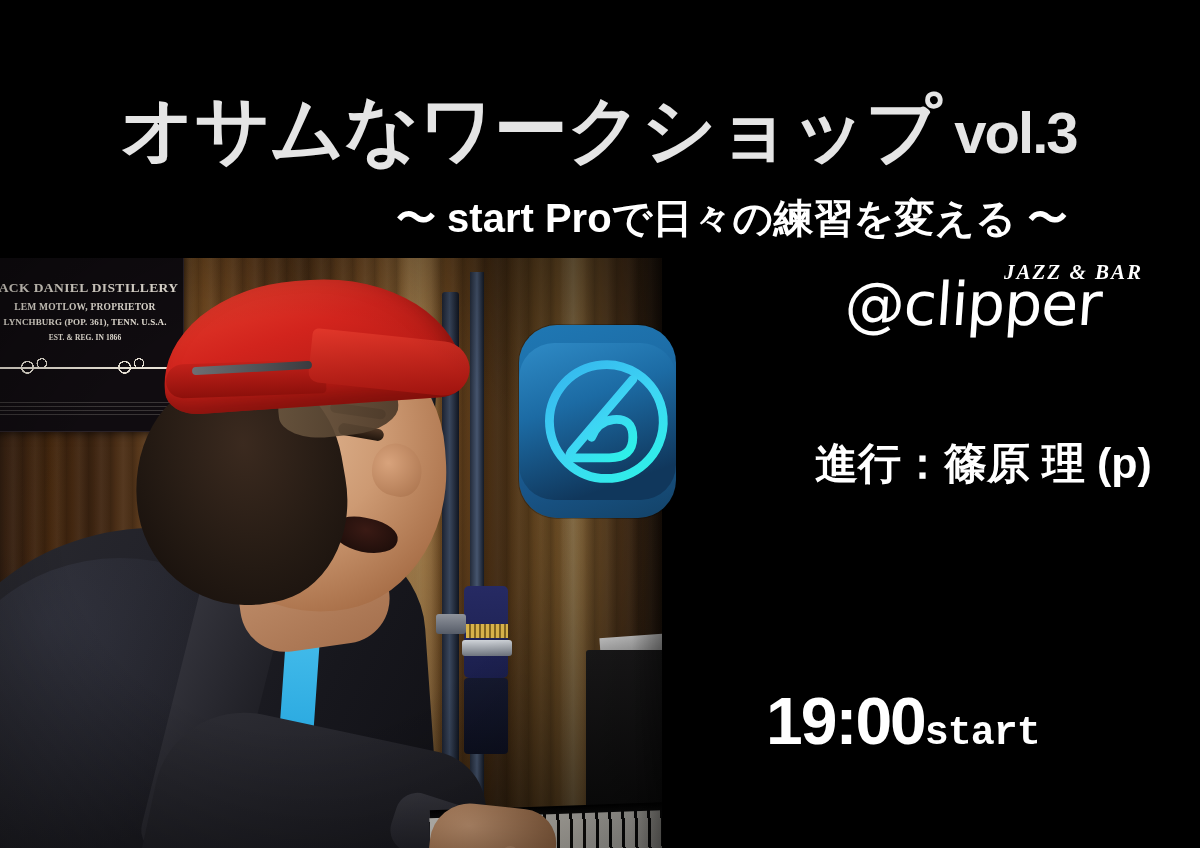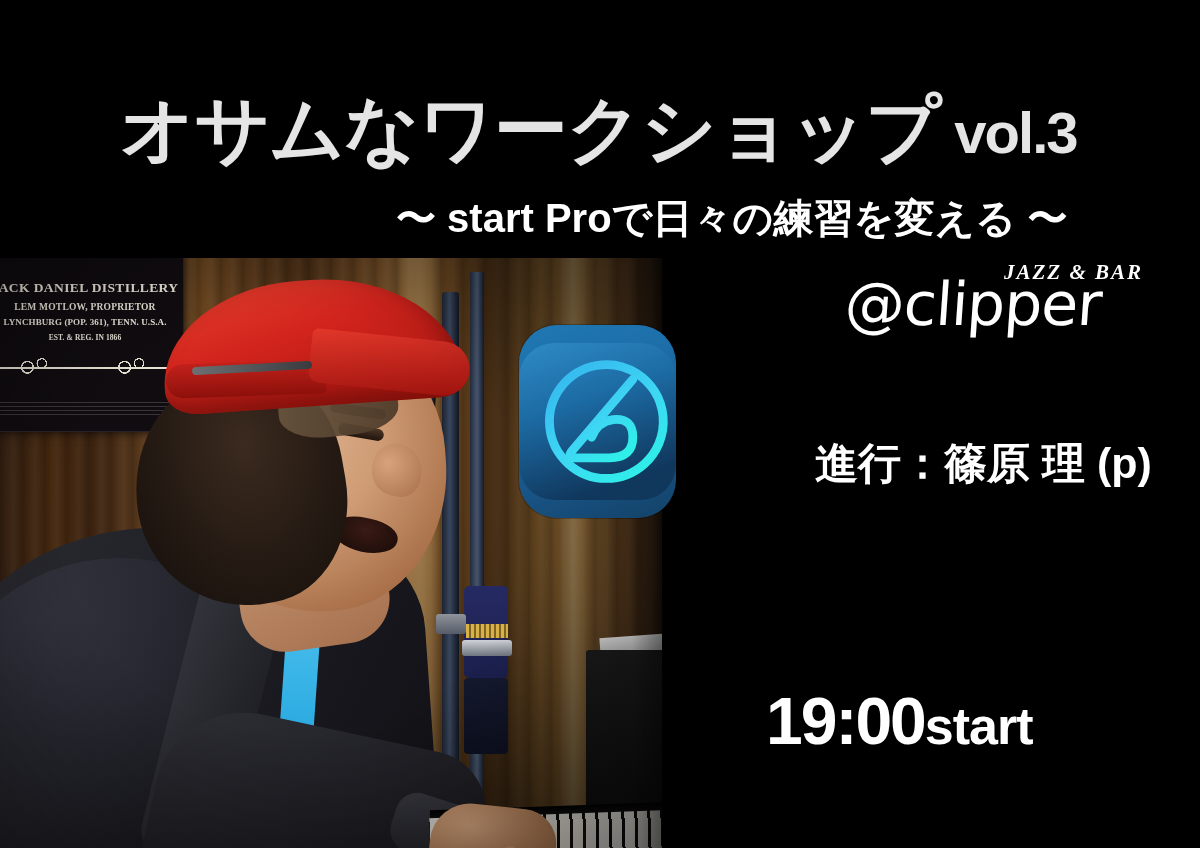--- a/index.html
+++ b/index.html
@@ -426,22 +426,23 @@
     position: absolute;
     left: 766px; top: 688px;
     color: #ffffff;
     font-size: 66px;
     font-weight: 700;
     letter-spacing: -2px;
     line-height: 1;
     white-space: nowrap;
   }
   .time-line .start {
-    font-size: 52px;
+    font-size: 40px;
     letter-spacing: -1px;
+    font-family: Liberation Mono, monospace;
   }
 
   
   .app-icon {
     position: absolute;
     left: 519px; top: 325px;
     width: 157px; height: 193px;
     border-radius: 38px;
     background: linear-gradient(160deg, #1f78b4 0%, #1d6ea8 30%, #19568a 65%, #134267 100%);
     box-shadow: 0 0 0 1px rgba(0,0,0,.25);

